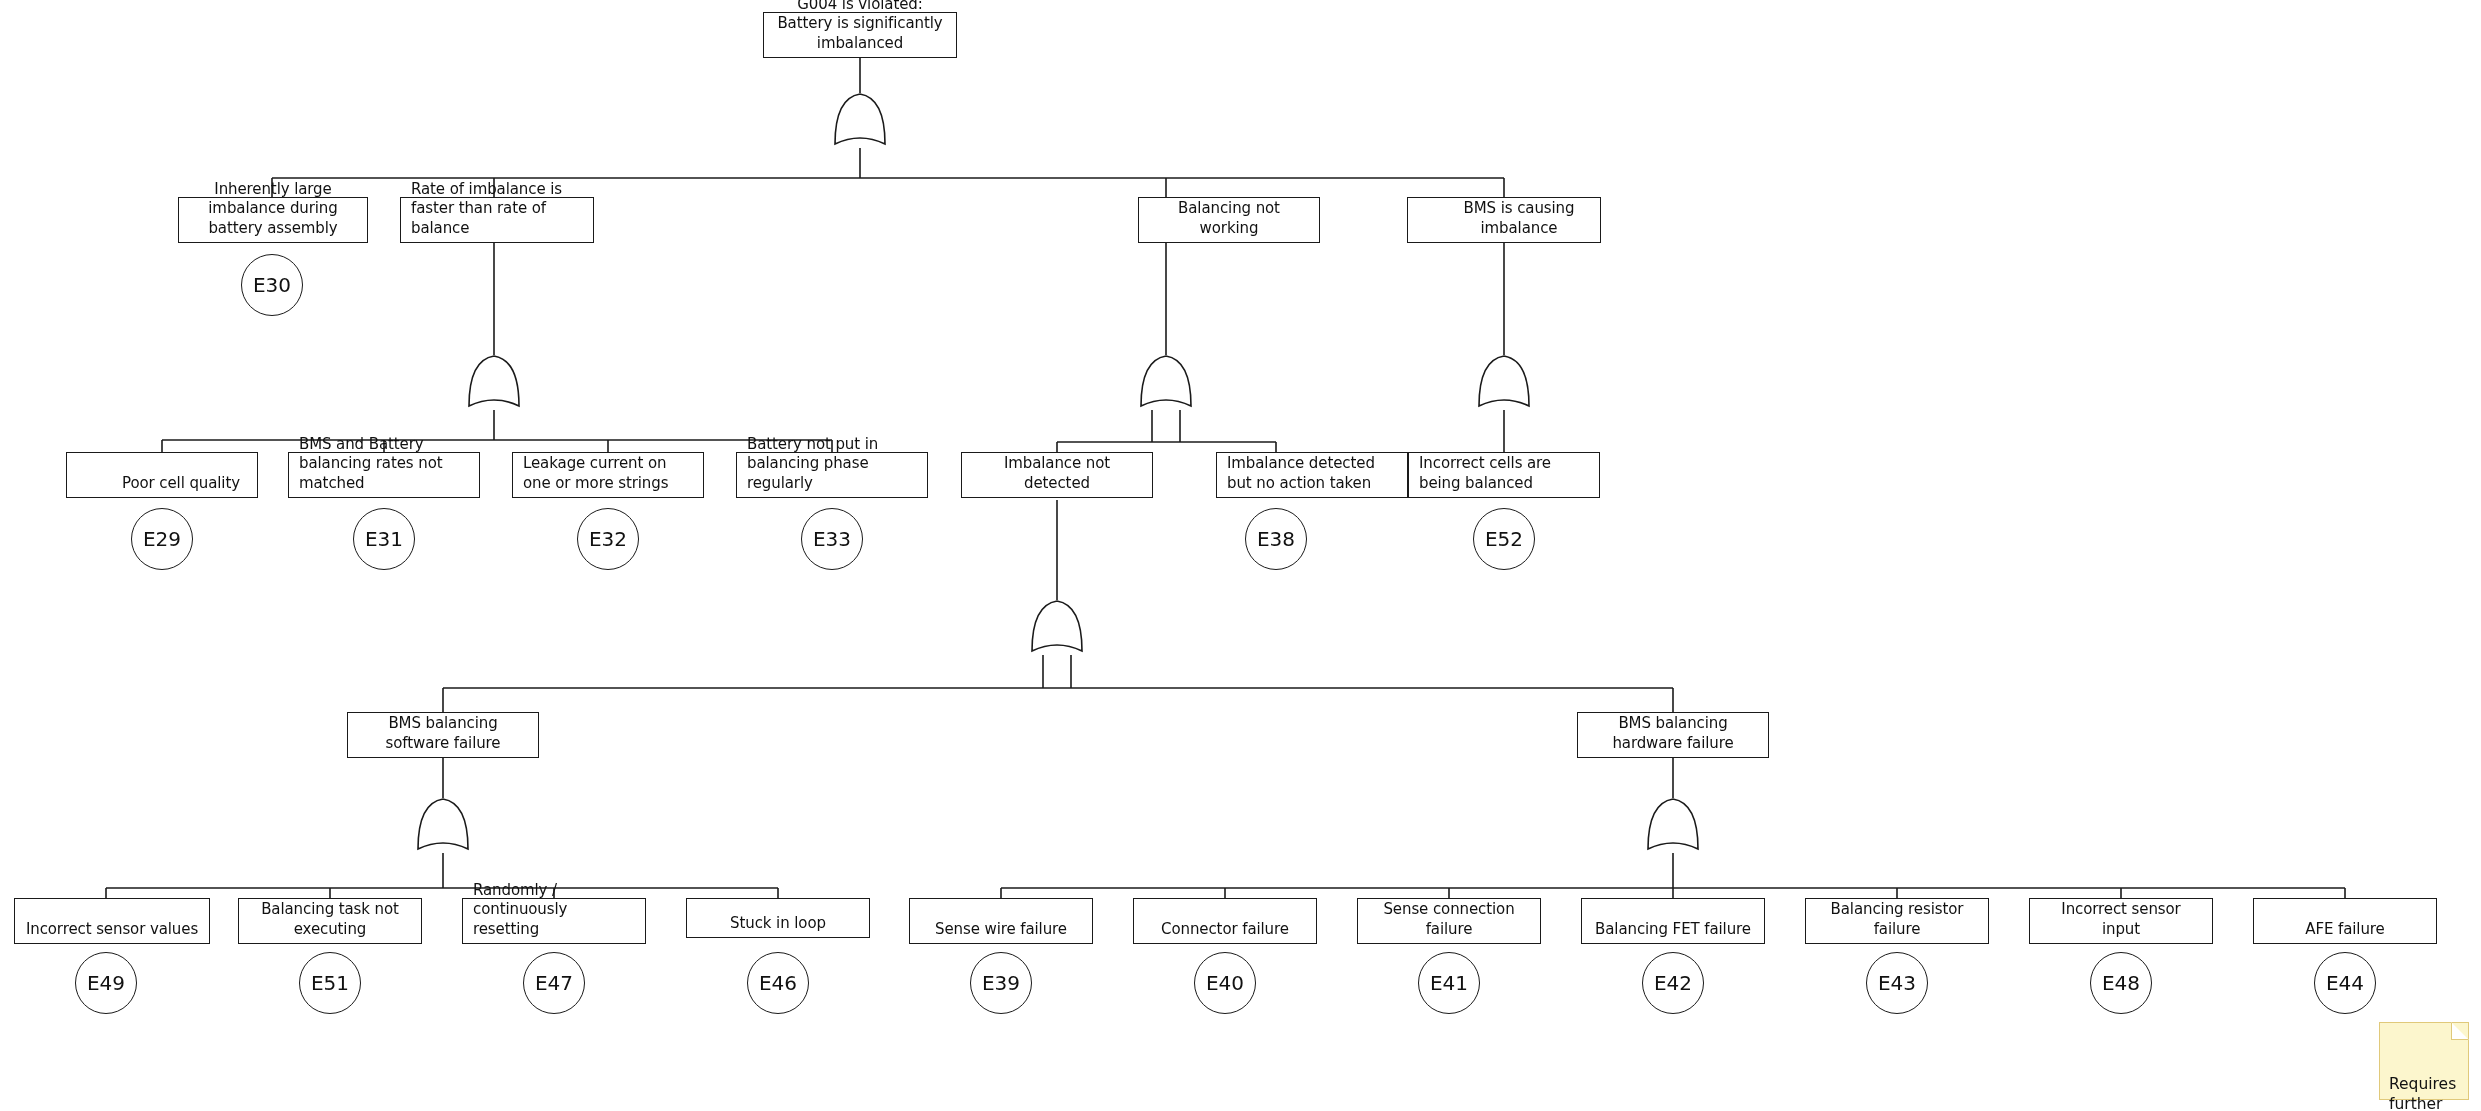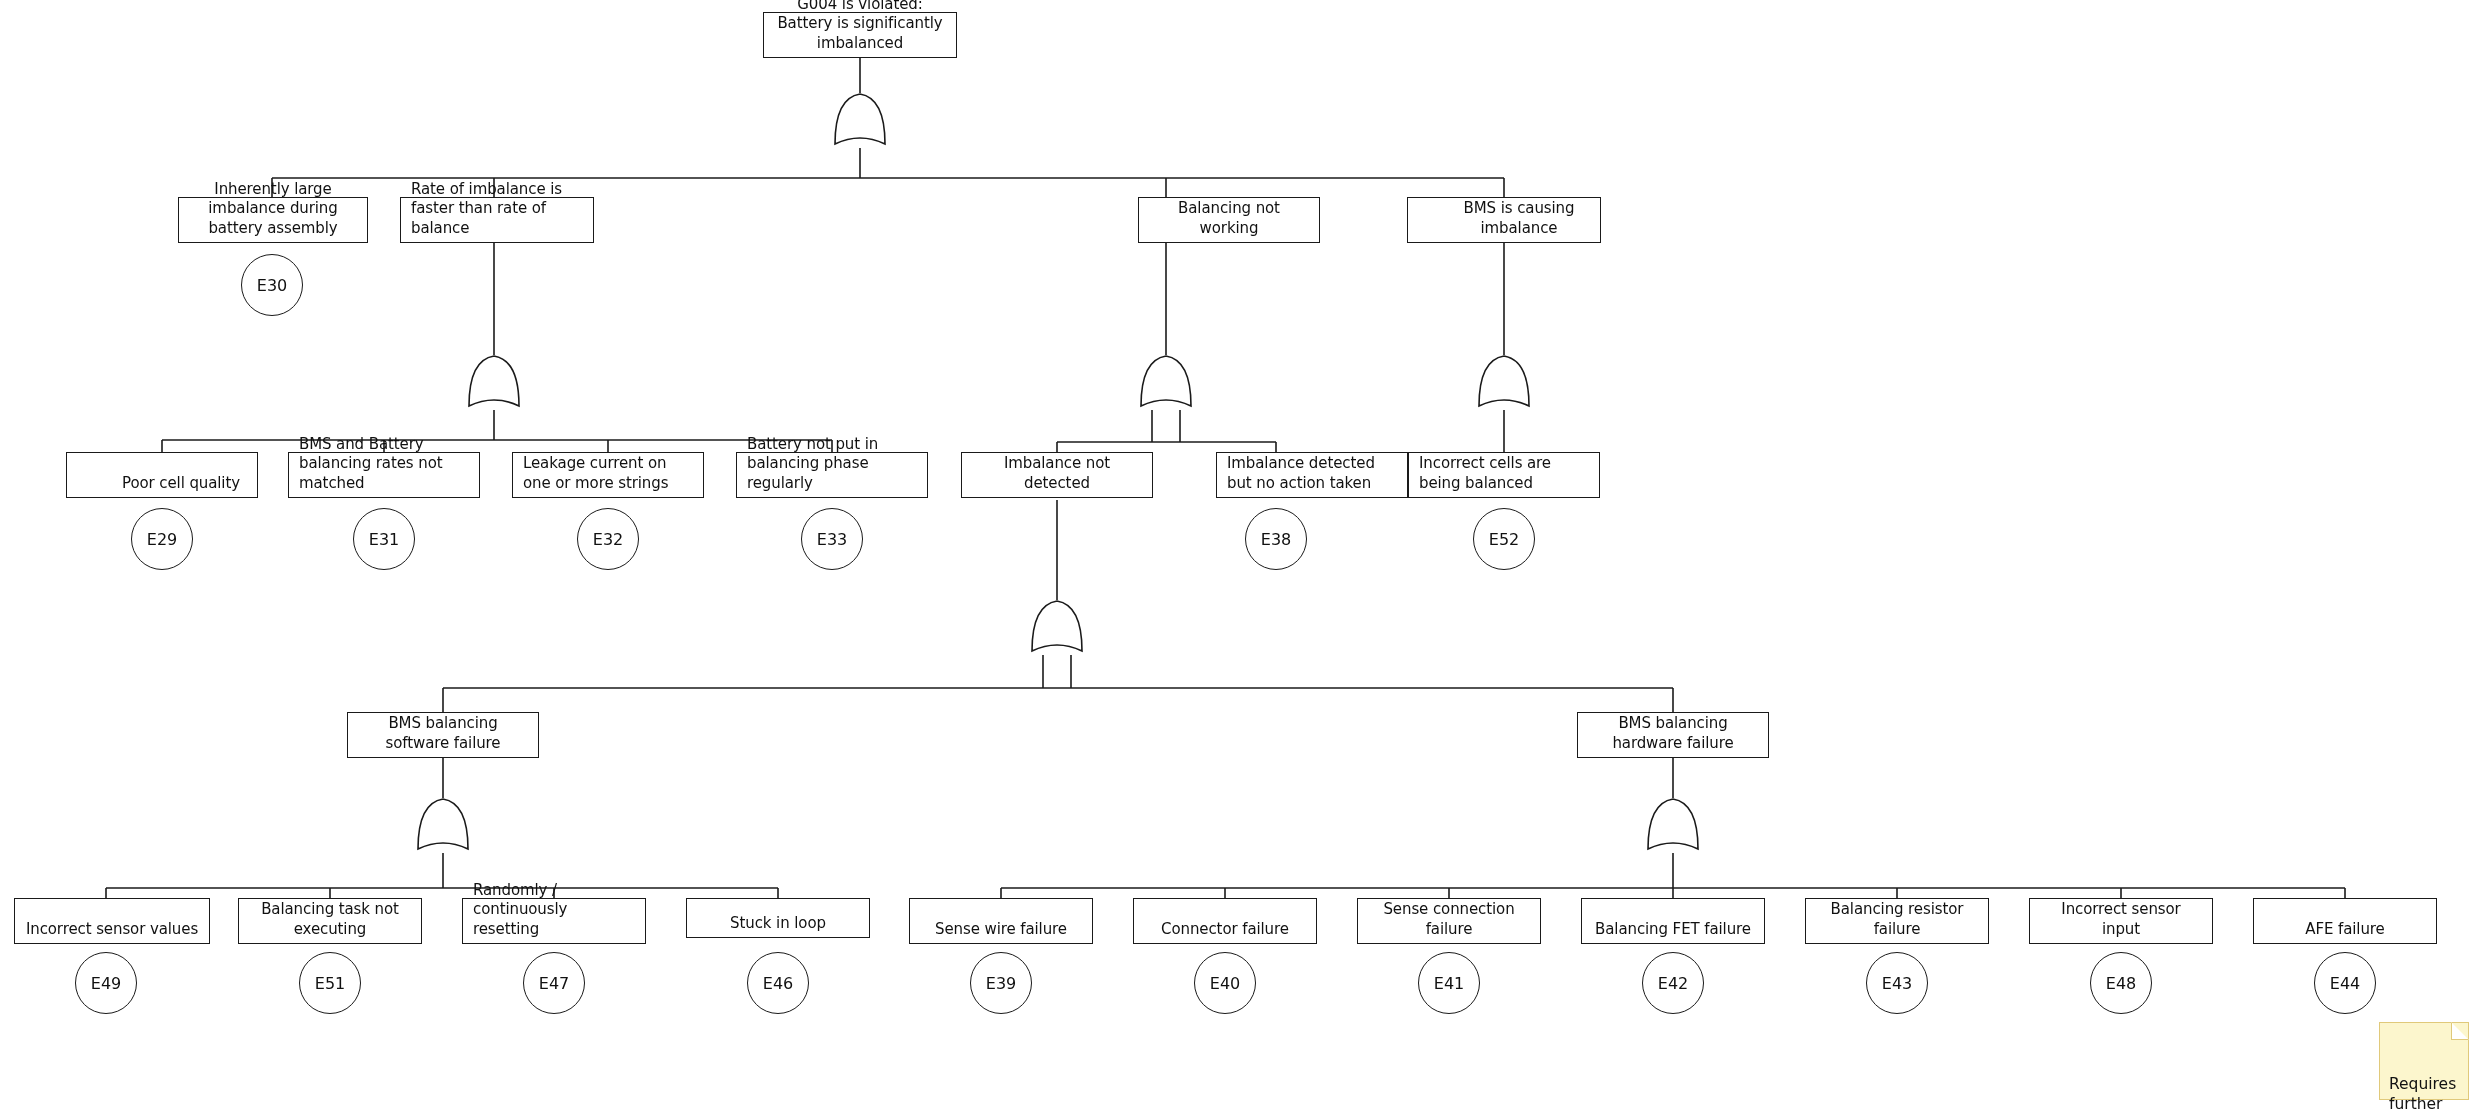--- a/index.html
+++ b/index.html
@@ -51,21 +51,21 @@
 
   .event-circle {
     position: absolute;
     box-sizing: border-box;
     border: 1.6px solid #1a1a1a;
     border-radius: 50%;
     background: #ffffff;
     display: flex;
     align-items: center;
     justify-content: center;
-    font-size: 16px;
+    font-size: 20px;
     color: #111111;
   }
   .gate {
     position: absolute;
   }
   .gate svg { display: block; overflow: visible; }
   .gate path.body {
     fill: #ffffff;
     stroke: #1a1a1a;
     stroke-width: 1.6;

